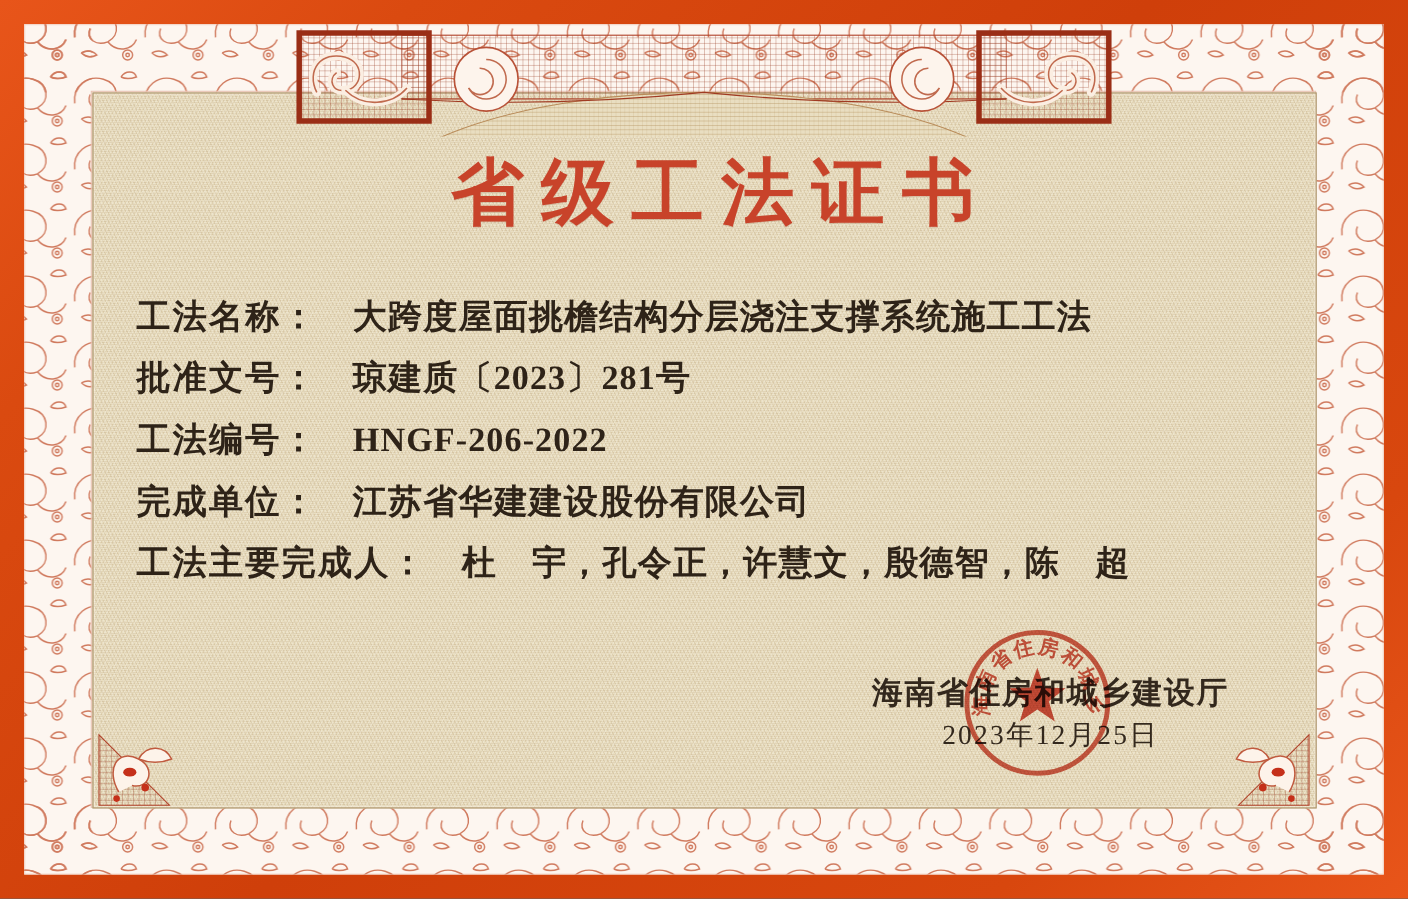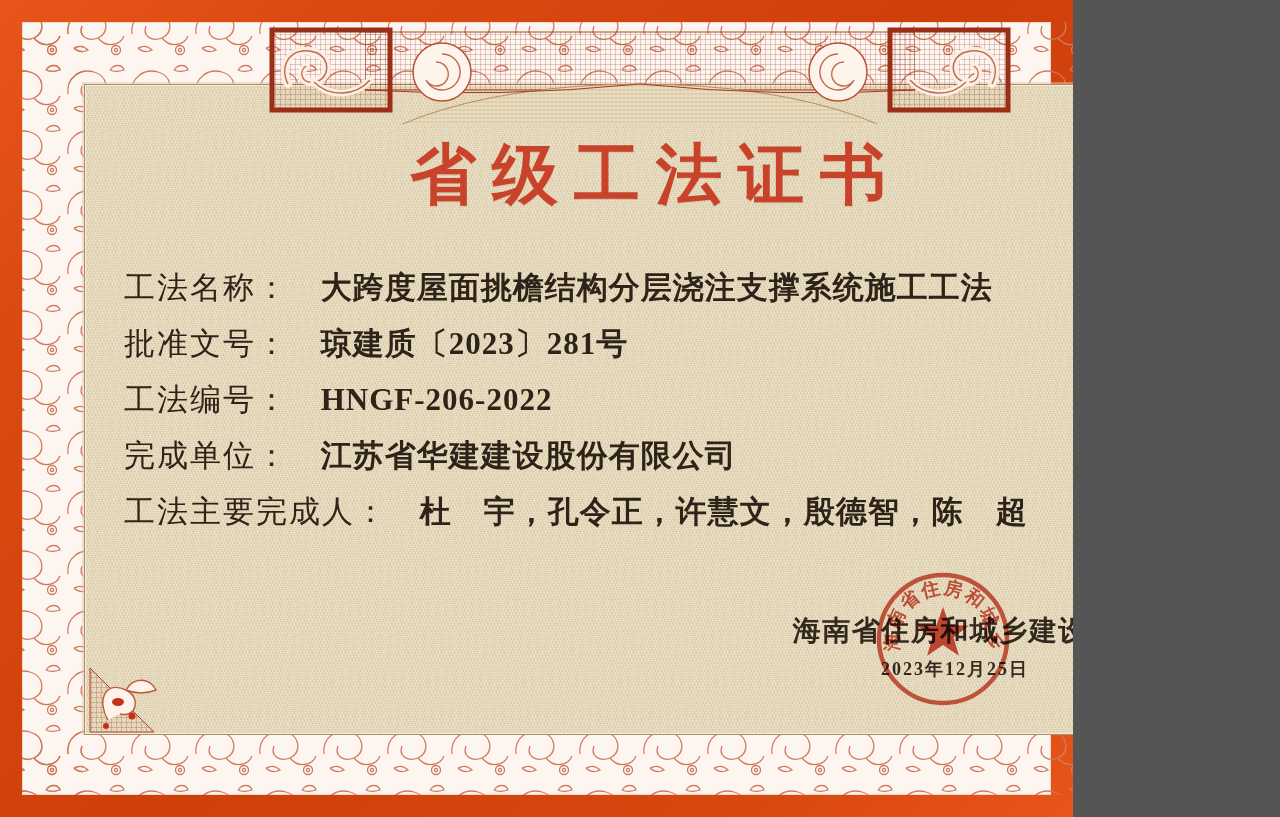--- a/index.html
+++ b/index.html
@@ -1,17 +1,17 @@
 <!DOCTYPE html>
 <html><head>
 <meta charset="utf-8">
 <style>
   html,body{margin:0;padding:0;background:#555;}
   .cert{
-    position:relative;width:1073px;height:817px;overflow:hidden;
+    position:relative;width:1280px;height:817px;overflow:hidden;
     font-family:"Liberation Serif","DejaVu Serif",serif;
     background:linear-gradient(135deg,#e8551a 0%,#da4a10 18%,#cf3f0a 50%,#d8470e 82%,#e8551a 100%);
   }
   
   .band{
     position:absolute;left:22px;top:22px;right:22px;bottom:22px;
     background:#fdf6f0;box-shadow:inset 0 0 0 1px #f3d9cd;
   }
   svg.decor,svg.overlay{position:absolute;left:0;top:0;pointer-events:none;}
   
@@ -27,25 +27,25 @@
     box-shadow:inset 0 0 0 1px rgba(255,250,238,.6);
   }
   .title{
     position:absolute;left:0;top:130px;width:1280px;margin:0;
     text-align:center;font-size:66px;font-weight:700;color:#c8432a;
     letter-spacing:16px;padding-left:16px;
     text-shadow:0 1px 0 rgba(120,30,10,.15);
   }
   .fields{position:absolute;left:124px;top:260px;width:1000px;}
   .row{white-space:nowrap;line-height:56px;height:56px;font-size:31px;color:#2e2318;}
-  .row .lab{font-weight:400;letter-spacing:2px;}
+  .row .lab{font-weight:700;letter-spacing:2px;}
   .row .val{font-weight:700;margin-left:24px;letter-spacing:1px;}
   .issuer-block{position:absolute;left:780px;top:612px;width:350px;text-align:center;color:#33281d;}
   .issuer-line{font-size:28px;font-weight:700;letter-spacing:1.5px;line-height:38px;}
-  .date-line{font-size:18px;font-weight:700;letter-spacing:2px;line-height:38px;}
+  .date-line{font-size:25px;font-weight:400;letter-spacing:2px;line-height:38px;}
   svg.seal{position:absolute;left:856px;top:552px;mix-blend-mode:multiply;opacity:.92;}
 </style>
 </head>
 <body>
 
 <div class="cert">
 
   <div class="band"></div>
 
   <svg class="decor" width="1280" height="817" aria-hidden="true">

